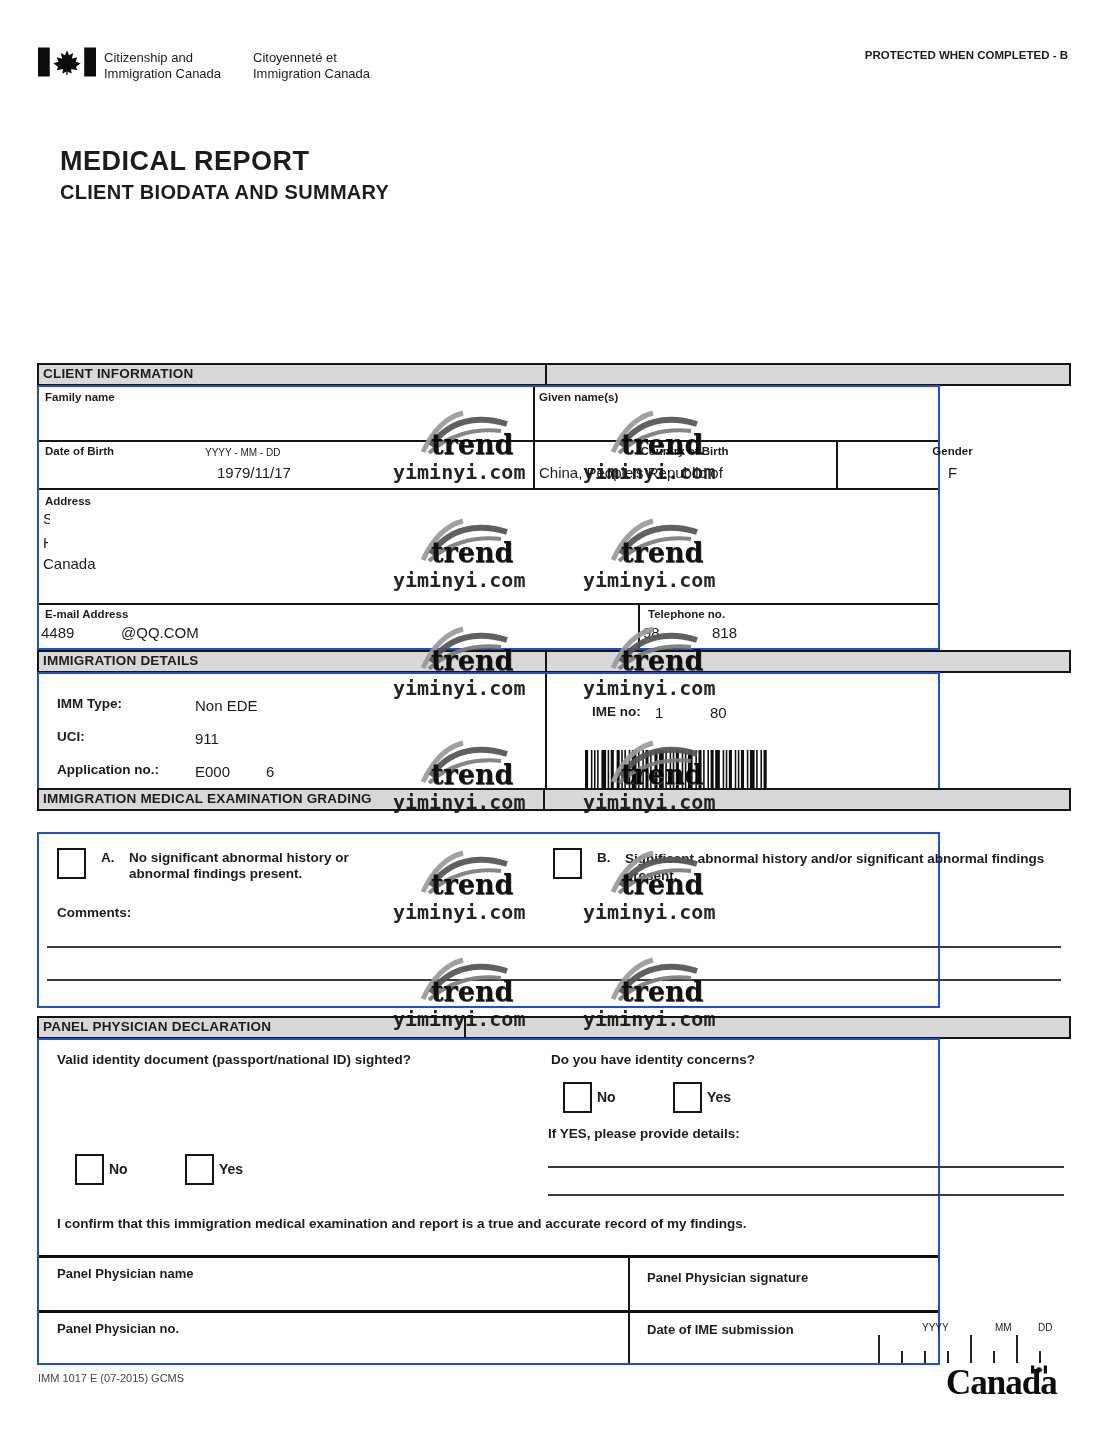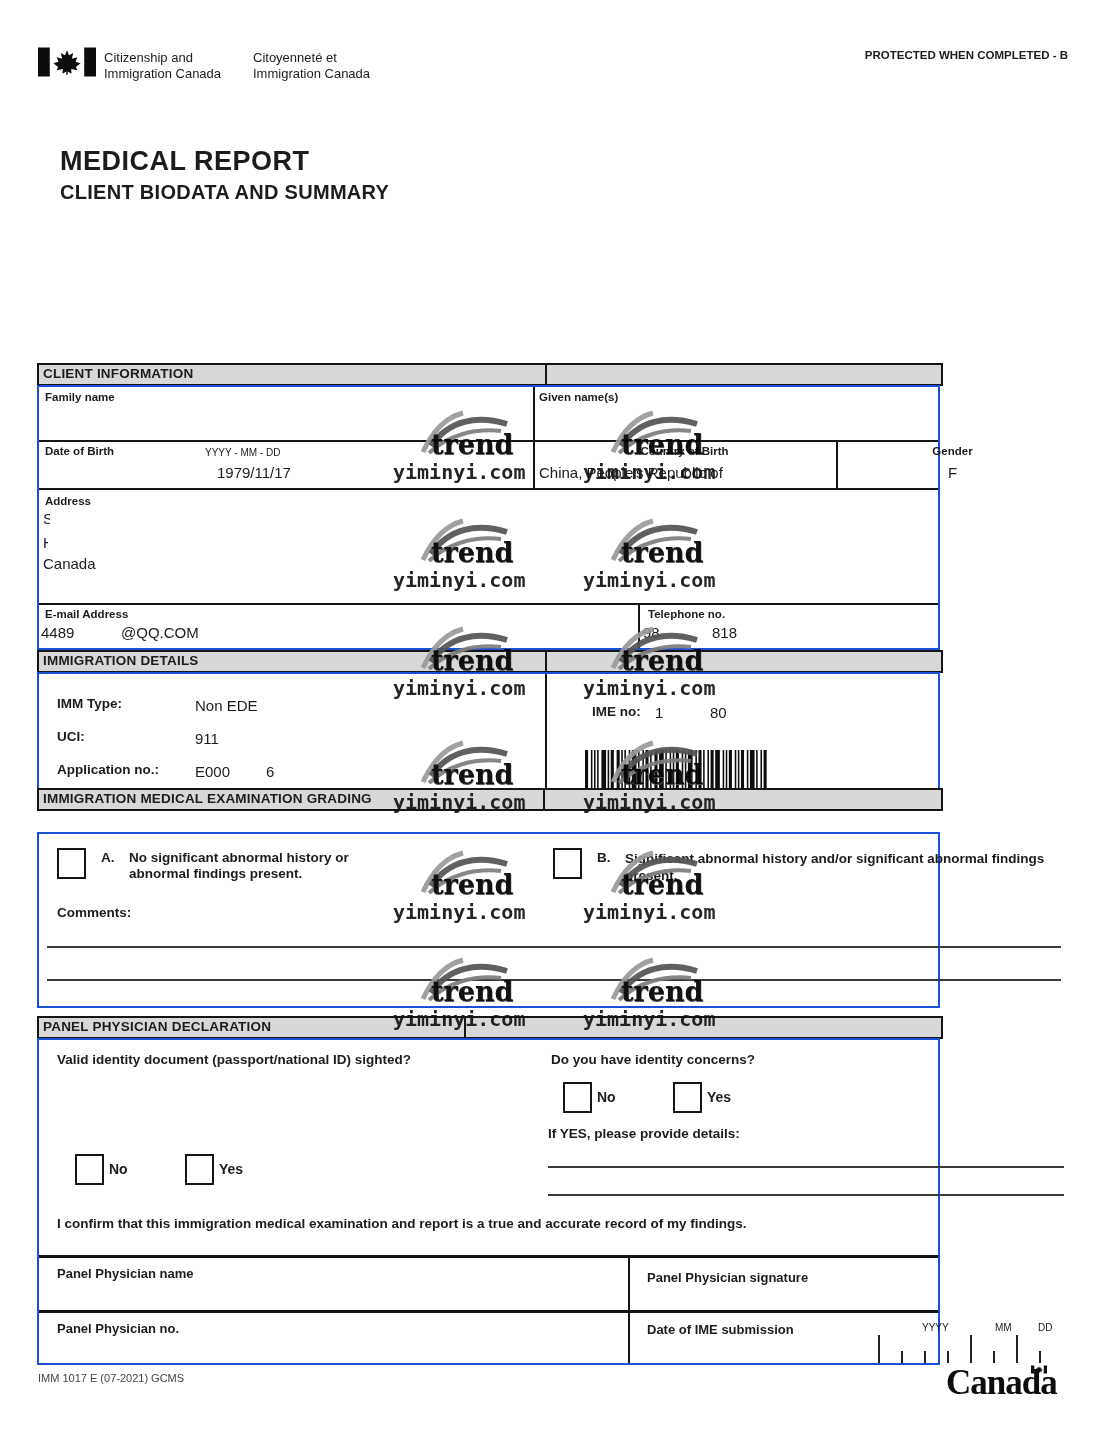--- a/index.html
+++ b/index.html
@@ -1,21 +1,21 @@
 <!DOCTYPE html>
 <html><head>
 <meta charset="utf-8">
 <style>
   html,body{margin:0;padding:0;background:#e9e9e9;}
   #page{position:relative;width:1111px;height:1438px;background:#ffffff;
         font-family:"Liberation Sans",sans-serif;color:#1c1c1c;overflow:hidden;margin:0 auto;}
   .abs{position:absolute;}
   .b{font-weight:bold;}
   
-  .sec-bar{position:absolute;left:37px;width:906px;height:23px;background:#d8d8d8;
+  .sec-bar{position:absolute;left:37px;width:1034px;height:23px;background:#d8d8d8;
            border:2px solid #151515;box-sizing:border-box;}
   .sec-bar .lbl{position:absolute;left:4px;top:1px;font-size:13.5px;font-weight:bold;letter-spacing:.2px;white-space:nowrap;}
   .sec-div{position:absolute;top:0;bottom:0;width:2px;background:#151515;}
   
   .box{position:absolute;left:37px;width:903px;border:2px solid #1d4ed8;box-sizing:border-box;}
   .row-line{position:absolute;left:0;right:0;height:2px;background:#151515;}
   .v-line{position:absolute;width:2px;background:#151515;}
   .flabel{position:absolute;font-size:11.5px;font-weight:bold;white-space:nowrap;}
   .fvalue{position:absolute;font-size:15px;white-space:nowrap;}
   .tiny{position:absolute;font-size:10px;white-space:nowrap;}
@@ -247,21 +247,21 @@
   <div class="tick" style="left: 839px; top: 295px; height: 28px;"></div>
       <div class="tick" style="left: 862px; top: 311px; height: 12px;"></div>
       <div class="tick" style="left: 885px; top: 311px; height: 12px;"></div>
       <div class="tick" style="left: 908px; top: 311px; height: 12px;"></div>
       <div class="tick" style="left: 931px; top: 295px; height: 28px;"></div>
       <div class="tick" style="left: 954px; top: 311px; height: 12px;"></div>
       <div class="tick" style="left: 977px; top: 295px; height: 28px;"></div>
       <div class="tick" style="left: 1000px; top: 311px; height: 12px;"></div>
     </div>
 
-  <div class="abs" style="left:38px;top:1372px;font-size:11px;color:#444;">IMM 1017 E (07-2021) GCMS</div>
+  <div class="abs" style="left:38px;top:1372px;font-size:11px;color:#444;">IMM 1017 E (07-2015) GCMS</div>
   <div id="wordmark">
     <span>Canada</span>
     <svg class="abs" style="left:85px;top:2px;" width="16" height="9" viewBox="0 0 64 32">
       <rect x="0" y="0" width="13" height="32" fill="#0d0d0d"></rect>
       <rect x="51" y="0" width="13" height="32" fill="#0d0d0d"></rect>
       <path fill="#0d0d0d" d="M32 3 L34.2 8.6 L38.8 6 L37.4 12.4 L43.4 10.8 L41.4 15.8 L47 17.4 L41.8 21.4 L43.4 25 L36.6 23.6 L37 29 L32.8 26.6 L32.8 30 L31.2 30 L31.2 26.6 L27 29 L27.4 23.6 L20.6 25 L22.2 21.4 L17 17.4 L22.6 15.8 L20.6 10.8 L26.6 12.4 L25.2 6 L29.8 8.6 Z"></path>
     </svg>
   </div>
 
 <div class="wm" style="display: block; left: 393px; top: 410px;">

